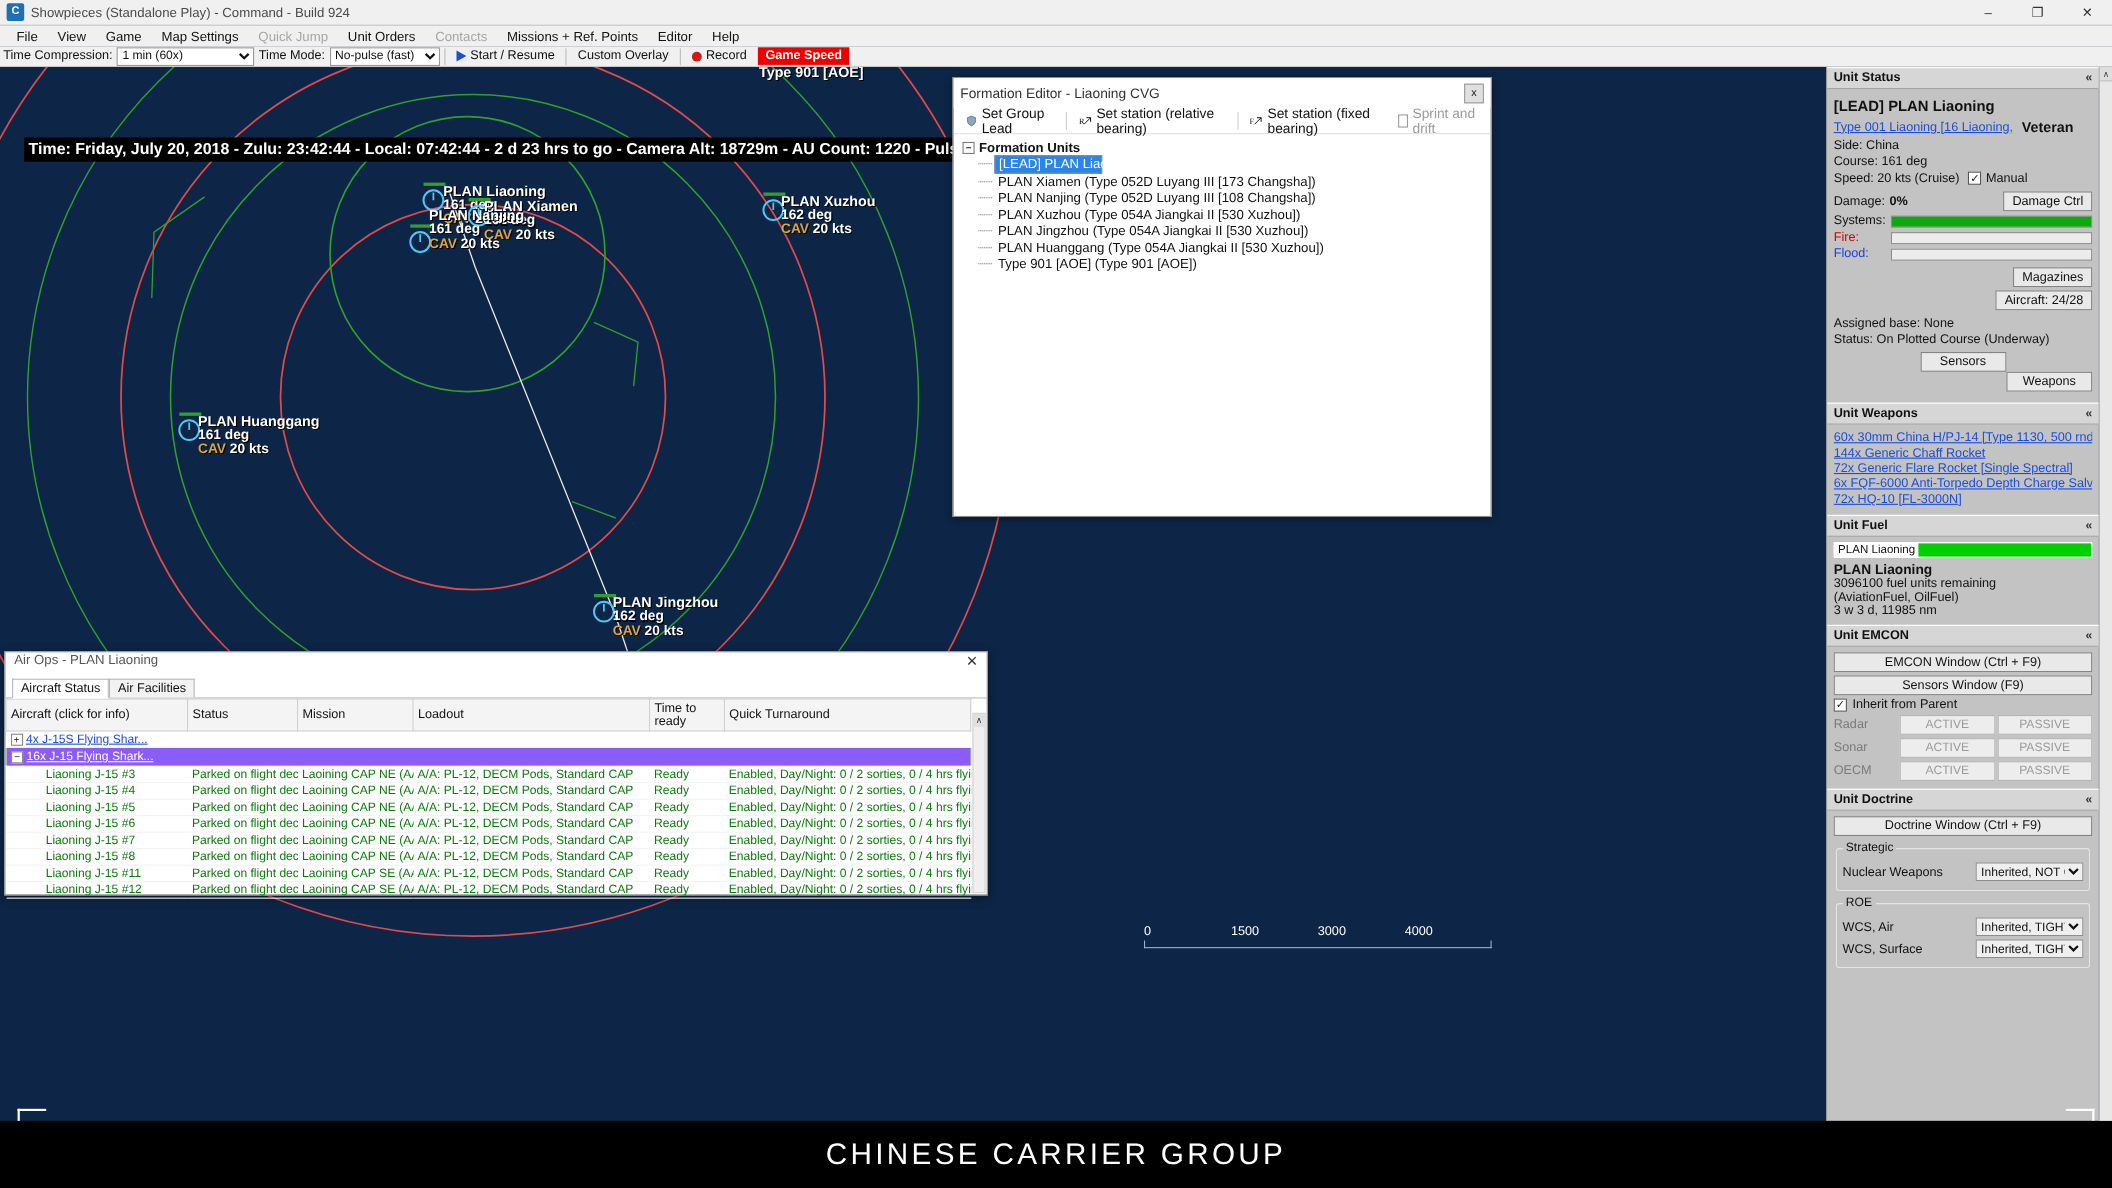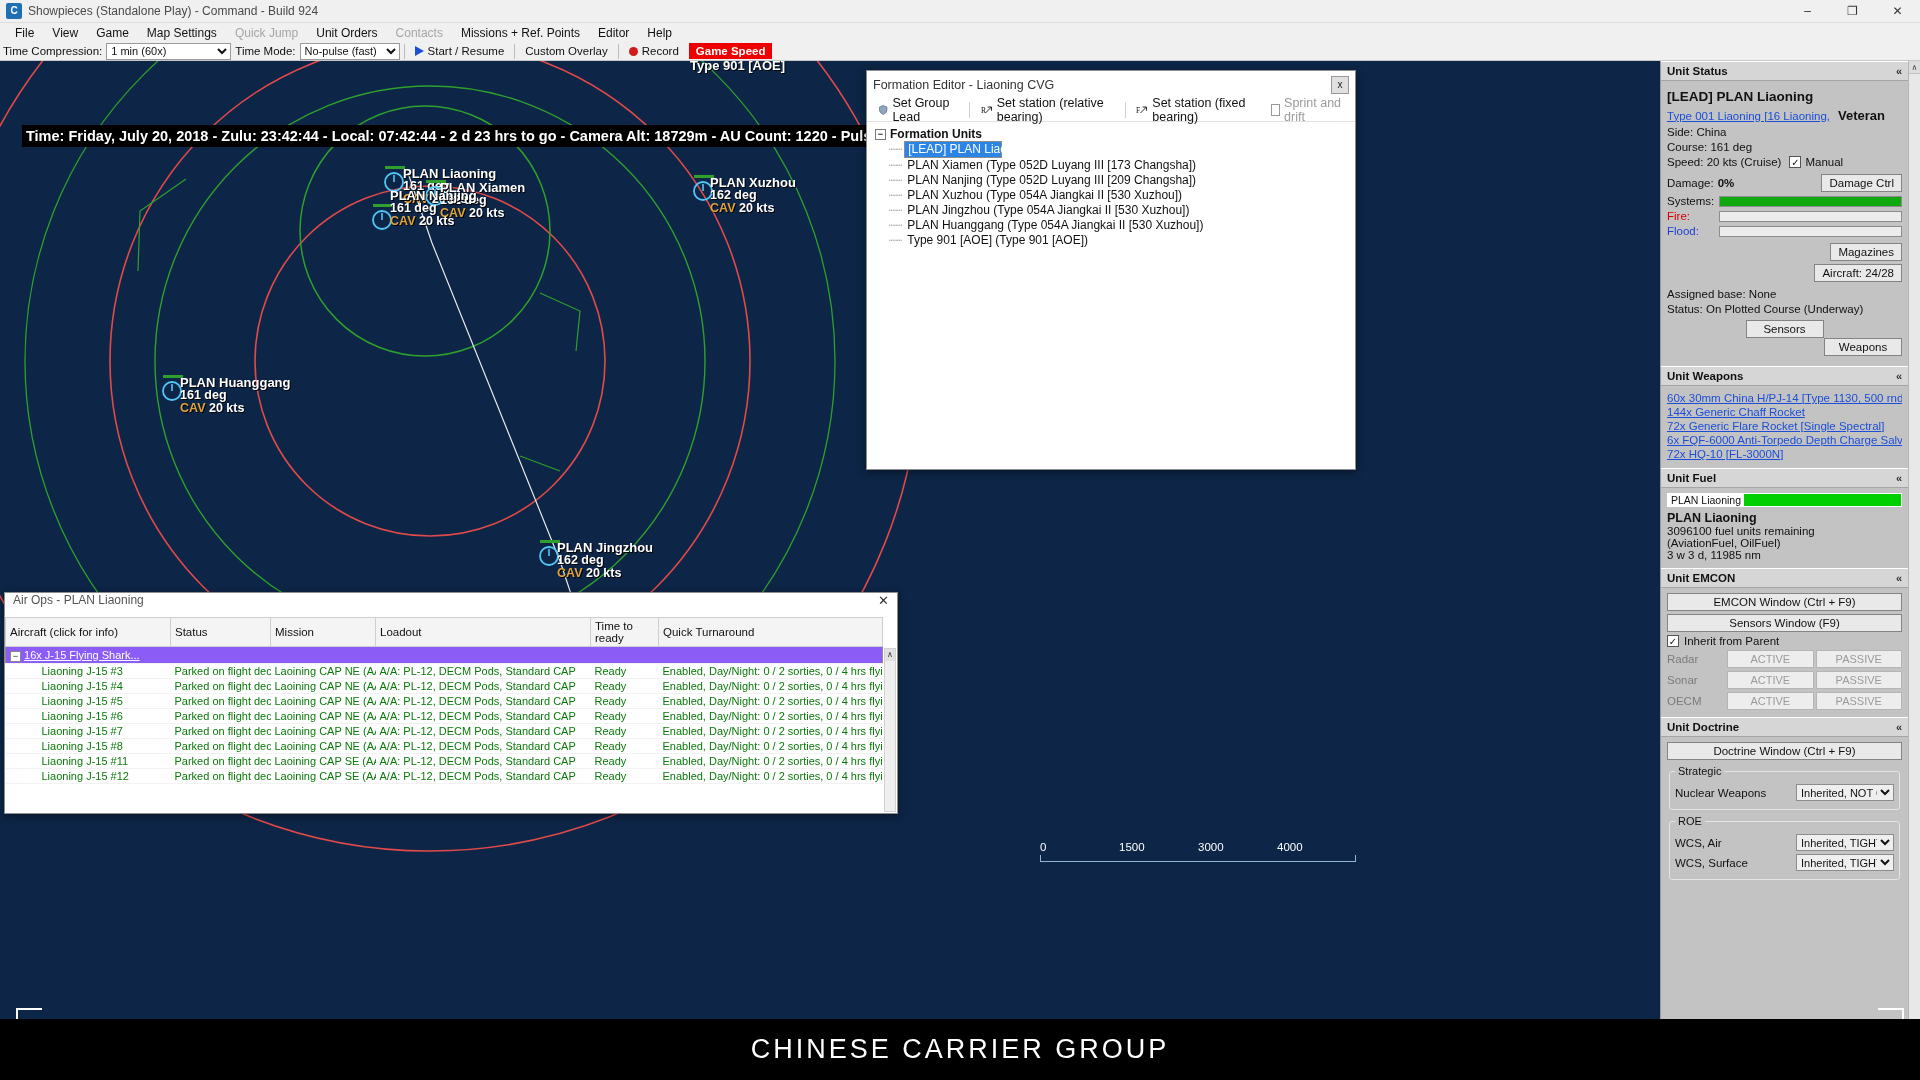--- a/index.html
+++ b/index.html
@@ -388,21 +388,21 @@
     </div>
   </div>
   <div class="tree">
     <div class="root">
       <span class="expander">−</span>
       <span>Formation Units</span>
     </div>
     <div id="formnodes">
         <div style="margin-left: 14px; line-height: 13px;"><span class="dash">┈┈</span><span class="node sel" style="margin-left: 0px;">[LEAD] PLAN Liaoning (Type 001 Liaoning [16 Liaoning, Shi Lang, Ex-Varyag])</span></div>
         <div style="margin-left: 14px; line-height: 13px;"><span class="dash">┈┈</span><span class="node" style="margin-left: 0px;">PLAN Xiamen (Type 052D Luyang III [173 Changsha])</span></div>
-        <div style="margin-left: 14px; line-height: 13px;"><span class="dash">┈┈</span><span class="node" style="margin-left: 0px;">PLAN Nanjing (Type 052D Luyang III [209 Changsha])</span></div>
+        <div style="margin-left: 14px; line-height: 13px;"><span class="dash">┈┈</span><span class="node" style="margin-left: 0px;">PLAN Nanjing (Type 052D Luyang III [108 Changsha])</span></div>
         <div style="margin-left: 14px; line-height: 13px;"><span class="dash">┈┈</span><span class="node" style="margin-left: 0px;">PLAN Xuzhou (Type 054A Jiangkai II [530 Xuzhou])</span></div>
         <div style="margin-left: 14px; line-height: 13px;"><span class="dash">┈┈</span><span class="node" style="margin-left: 0px;">PLAN Jingzhou (Type 054A Jiangkai II [530 Xuzhou])</span></div>
         <div style="margin-left: 14px; line-height: 13px;"><span class="dash">┈┈</span><span class="node" style="margin-left: 0px;">PLAN Huanggang (Type 054A Jiangkai II [530 Xuzhou])</span></div>
         <div style="margin-left: 14px; line-height: 13px;"><span class="dash">┈┈</span><span class="node" style="margin-left: 0px;">Type 901 [AOE] (Type 901 [AOE])</span></div>
       </div>
   </div>
 </div>
 
 <div id="sidebar">
 
@@ -546,32 +546,39 @@
 
 <div id="sbscroll">
   <div class="arrow">∧</div>
 </div>
 
 <div id="airops">
   <div class="hdr">
     <span class="t">Air Ops - PLAN Liaoning</span>
     <span class="x">✕</span>
   </div>
+  <div class="tabs" id="aotabs">
+      <div class="tab active">Aircraft Status</div>
+      <div class="tab">Air Facilities</div>
+    </div>
   <table>
     <thead>
         <tr id="aohead">
           <th style="width: 165px;">Aircraft (click for info)</th>
           <th style="width: 100px;">Status</th>
           <th style="width: 105px;">Mission</th>
           <th style="width: 215px;">Loadout</th>
           <th style="width: 68px;">Time to ready</th>
           <th style="width: 224px;">Quick Turnaround</th>
         </tr>
       </thead>
     <tbody id="aobody">
+        <tr class="g1">
+          <td colspan="6"><span class="exp">+</span> <span class="ul">4x J-15S Flying Shar...</span></td>
+        </tr>
         <tr class="g1 sel">
           <td colspan="6"><span class="exp">−</span> <span class="ul">16x J-15 Flying Shark...</span></td>
         </tr>
         <tr>
           <td class="grn" style="padding-left: 36px;">Liaoning J-15 #3</td>
           <td class="grn">Parked on flight deck</td>
           <td class="grn">Laoining CAP NE (AAW...</td>
           <td class="grn">A/A: PL-12, DECM Pods, Standard CAP</td>
           <td class="grn">Ready</td>
           <td class="grn">Enabled, Day/Night: 0 / 2 sorties, 0 / 4 hrs flying time, No downtime</td>

